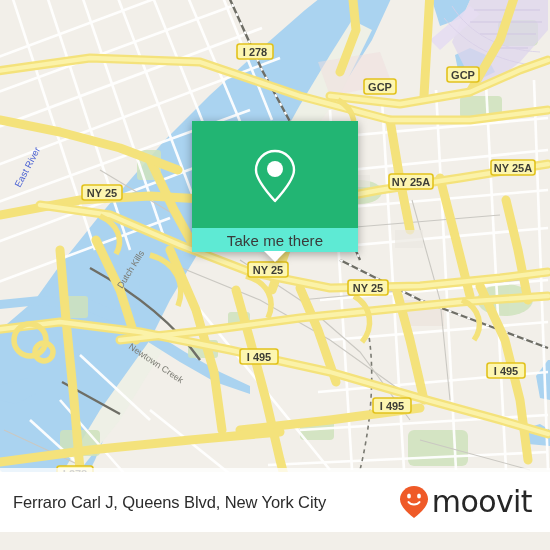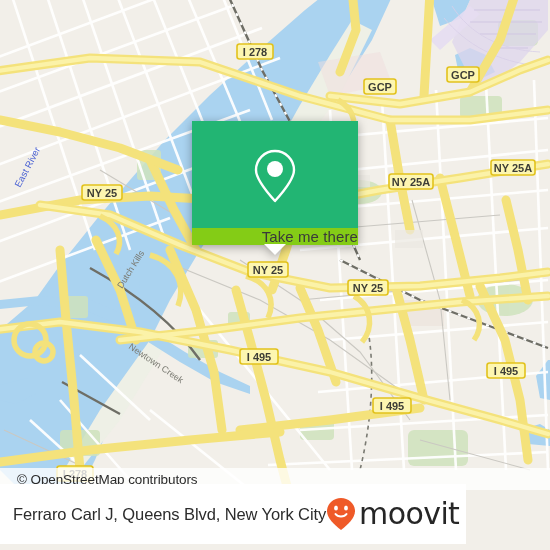--- a/index.html
+++ b/index.html
@@ -66,25 +66,25 @@
     align-items: center;
     justify-content: center;
   }
   #popup-pin {
     width: 44px;
     height: 56px;
     margin-top: 2px;
   }
   #popup-bottom {
     position: relative;
-    height: 17px;
-    background: #84cc16;
+    height: 24px;
+    background: #5eead4;
     display: flex;
     align-items: center;
-    justify-content: flex-end;
+    justify-content: center;
   }
   #popup-label {
     font-size: 15px;
     color: #3a3a3a;
     letter-spacing: 0.1px;
     font-family: "Liberation Sans", sans-serif;
   }
   #popup-tail {
     position: absolute;
     left: 50%;
@@ -93,22 +93,22 @@
     width: 0; height: 0;
     border-left: 11px solid transparent;
     border-right: 11px solid transparent;
     border-top: 11px solid #ffffff;
   }
 
   
   #bottombar {
     position: absolute;
     left: 0;
-    top: 484px;
-    width: 466px;
+    top: 472px;
+    width: 550px;
     height: 60px;
     background: #ffffff;
     display: flex;
     align-items: center;
     justify-content: space-between;
     box-sizing: border-box;
     padding: 0 14px 0 13px;
     overflow: hidden;
   }
   #place-title {

